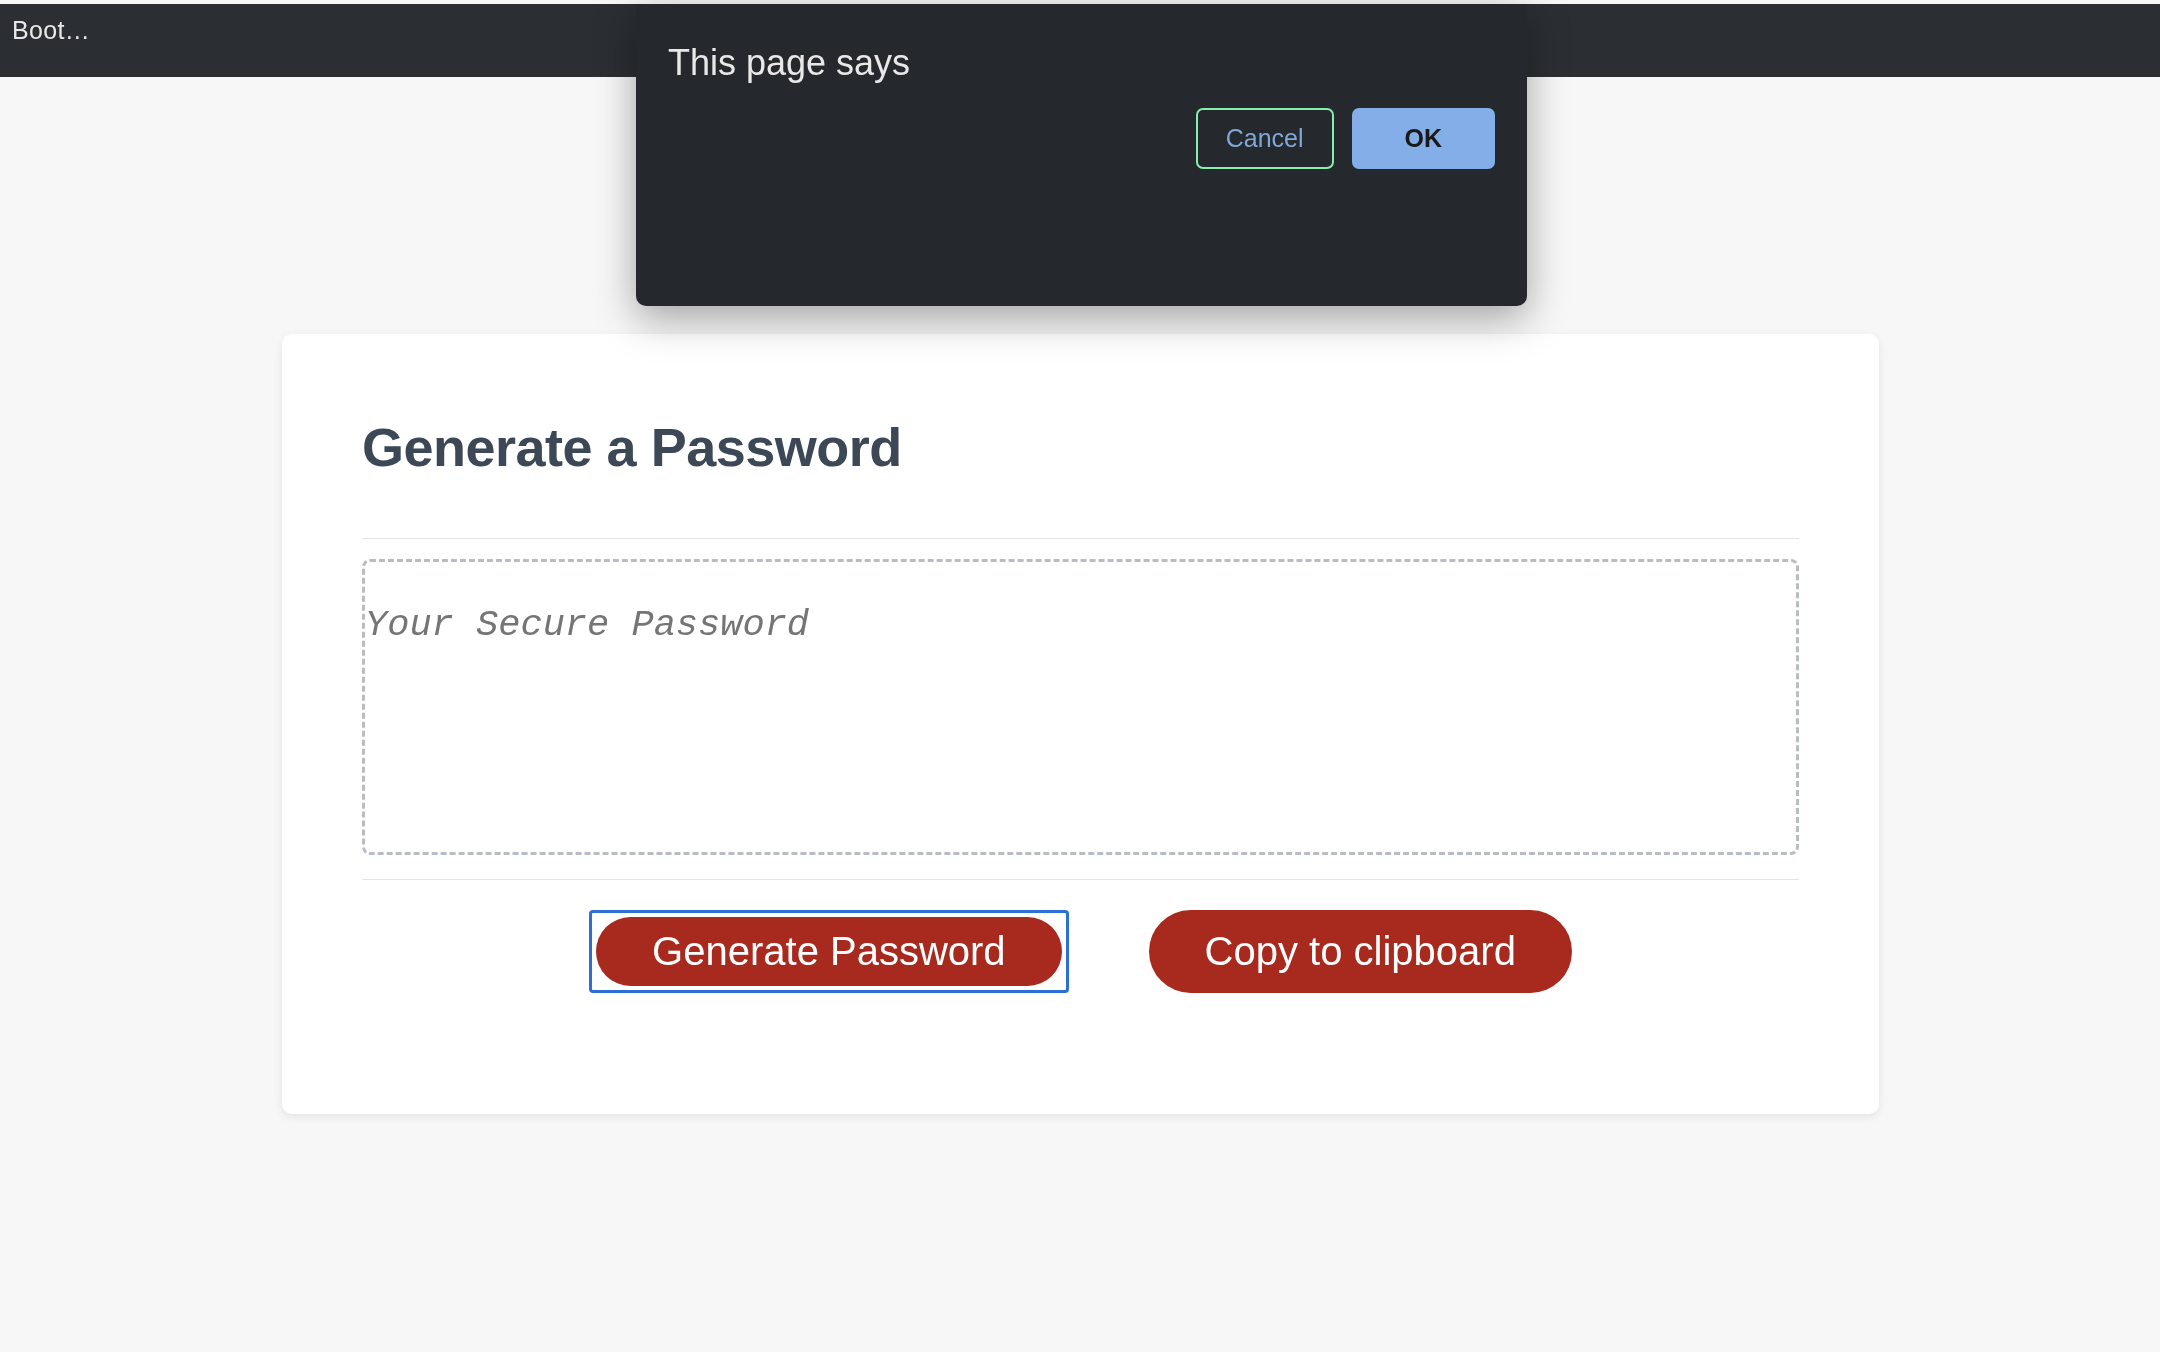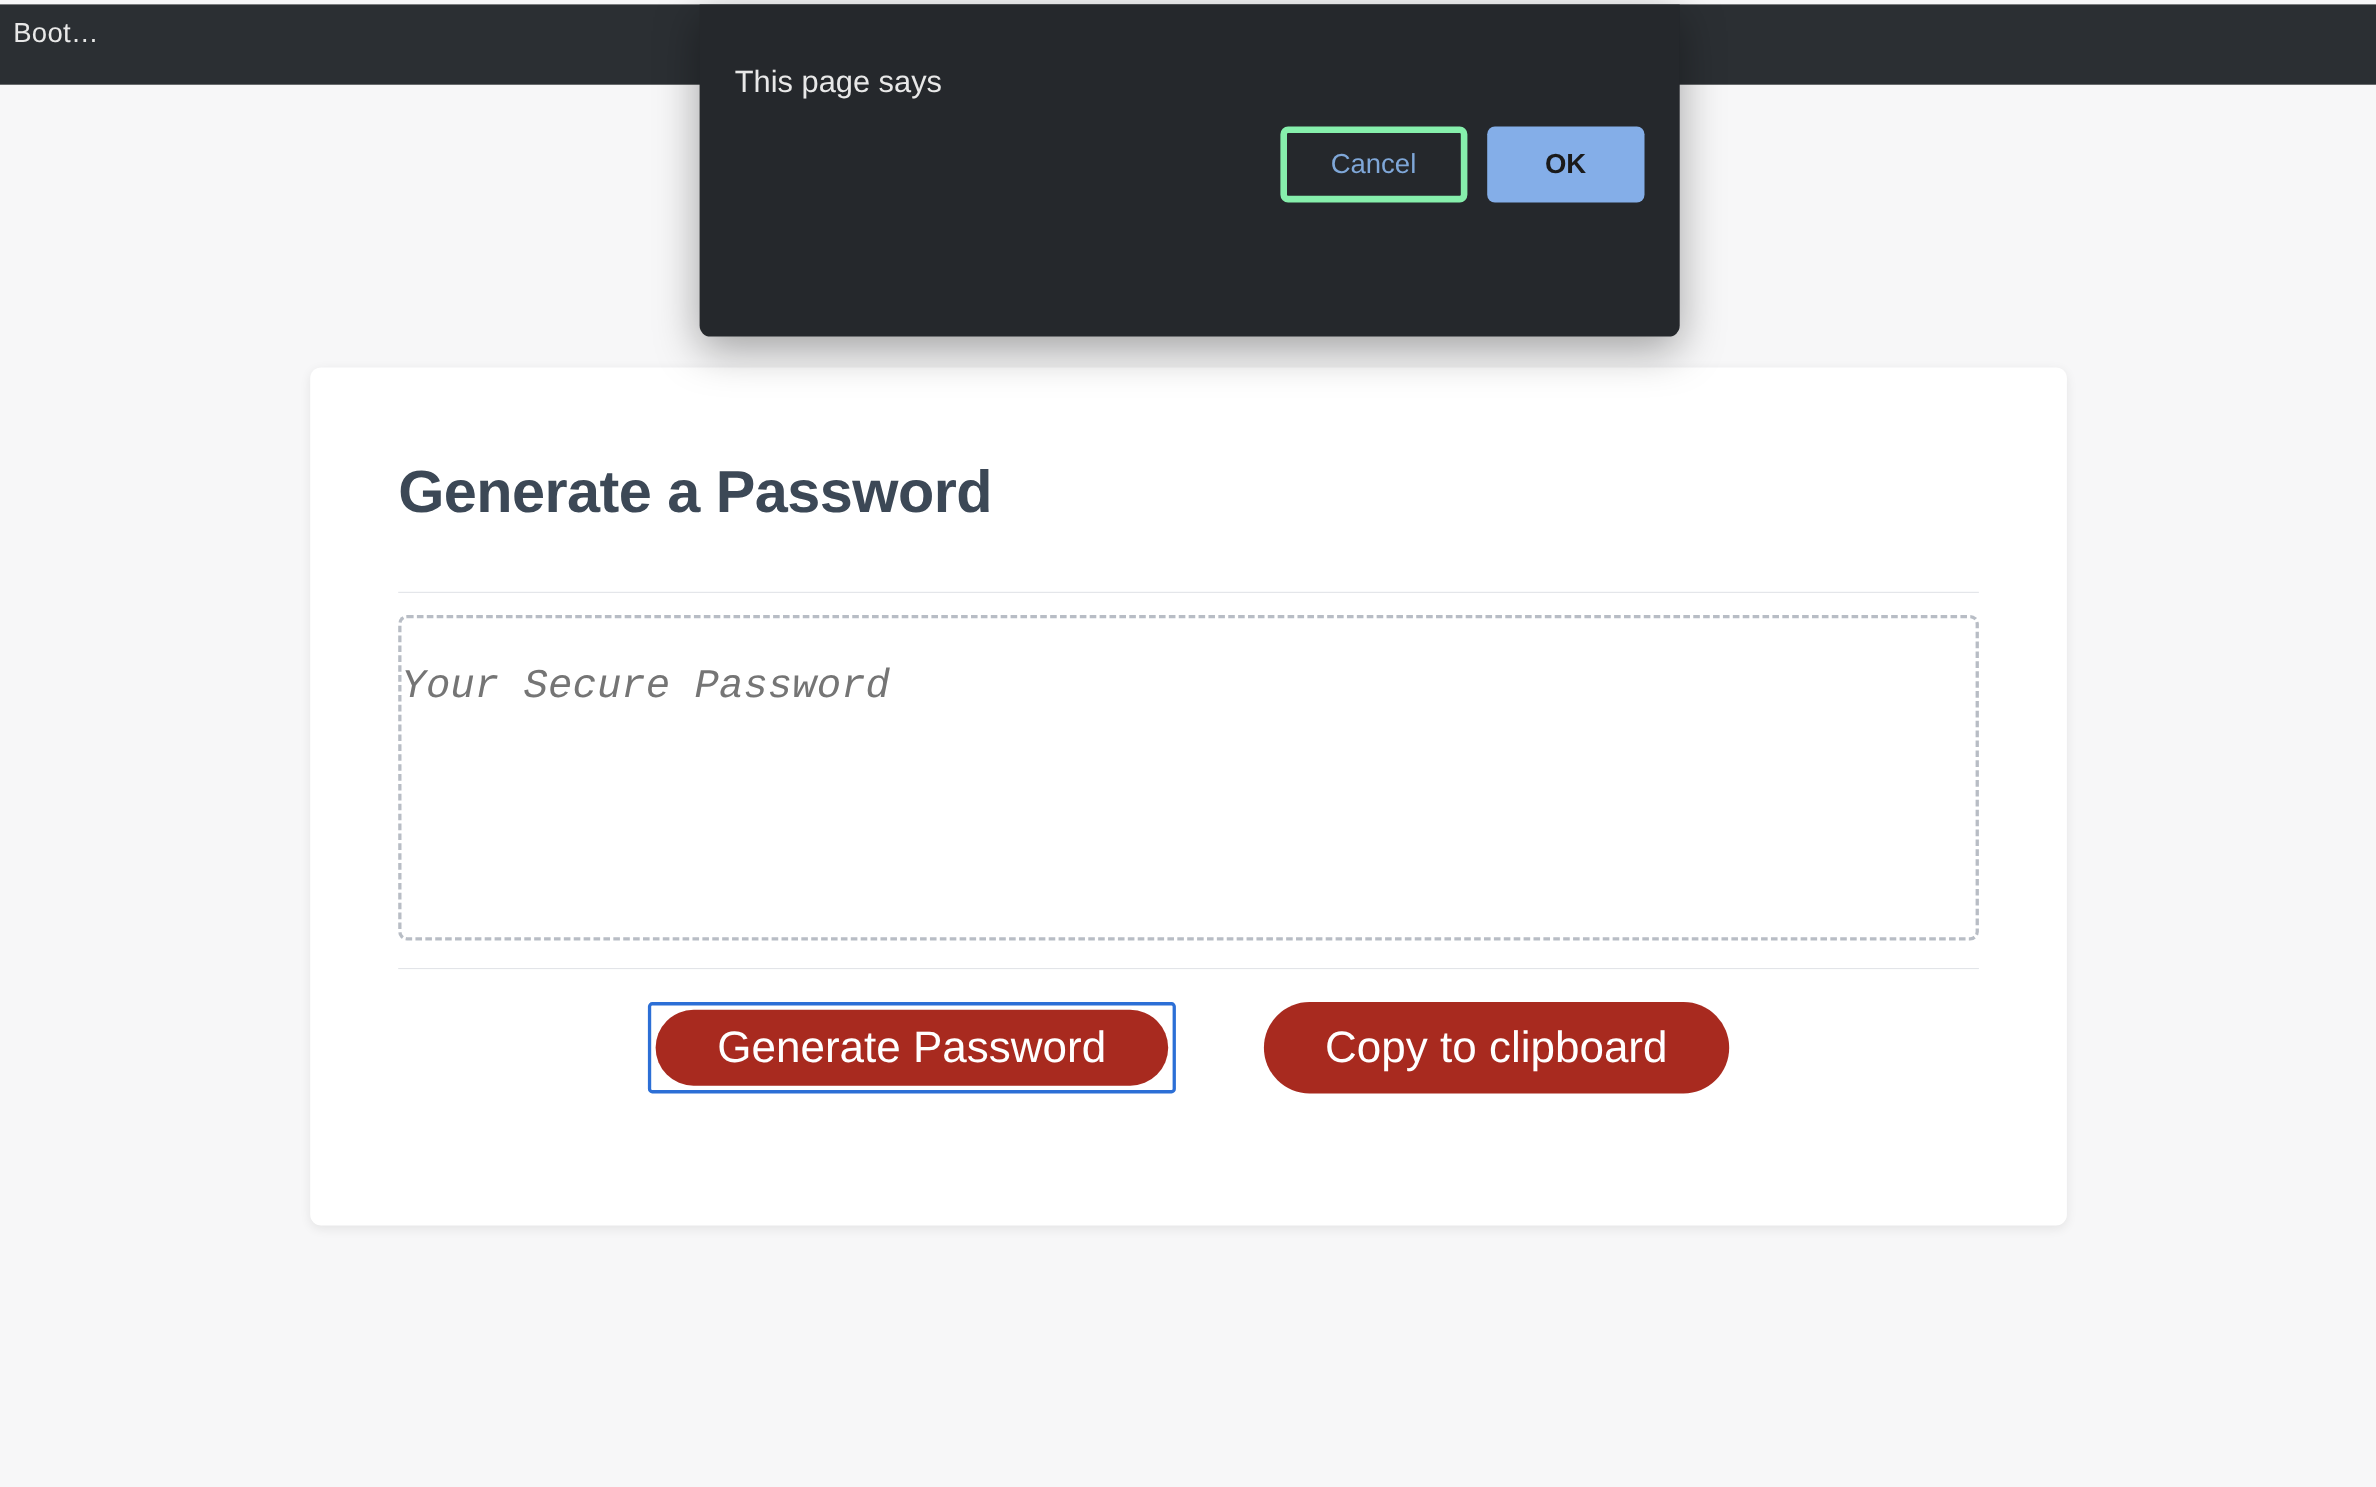--- a/index.html
+++ b/index.html
@@ -116,44 +116,43 @@
       left: 636px;
       width: 891px;
       height: 302px;
       background: #25282c;
       border-radius: 0 0 10px 10px;
       box-shadow: 0 12px 40px rgba(0,0,0,0.35);
       padding: 38px 32px 26px 32px;
       color: #e6e6e6;
     }
     .dialog-title {
-      font-size: 28px;
+      font-size: 36px;
       font-weight: 500;
       color: #e8e8e8;
       margin-bottom: 24px;
-      margin-top: 17px;
     }
     .dialog-message {
       font-size: 26.5px;
       font-weight: 400;
       color: #e0e0e0;
       margin-bottom: 70px;
     }
     .dialog-buttons {
       display: flex;
       justify-content: flex-end;
       gap: 18px;
     }
     .dialog-cancel {
       background: transparent;
-      border: 6px solid #86efac;
+      border: 2px solid #86efac;
       color: #7fa7d8;
       font-size: 25px;
       font-weight: 500;
-      padding: 14px 40px;
+      padding: 14px 28px;
       border-radius: 7px;
       cursor: pointer;
       font-family: inherit;
     }
     .dialog-ok {
       background: #84aee8;
       border: none;
       color: #1a1a1a;
       font-size: 25px;
       font-weight: 600;

